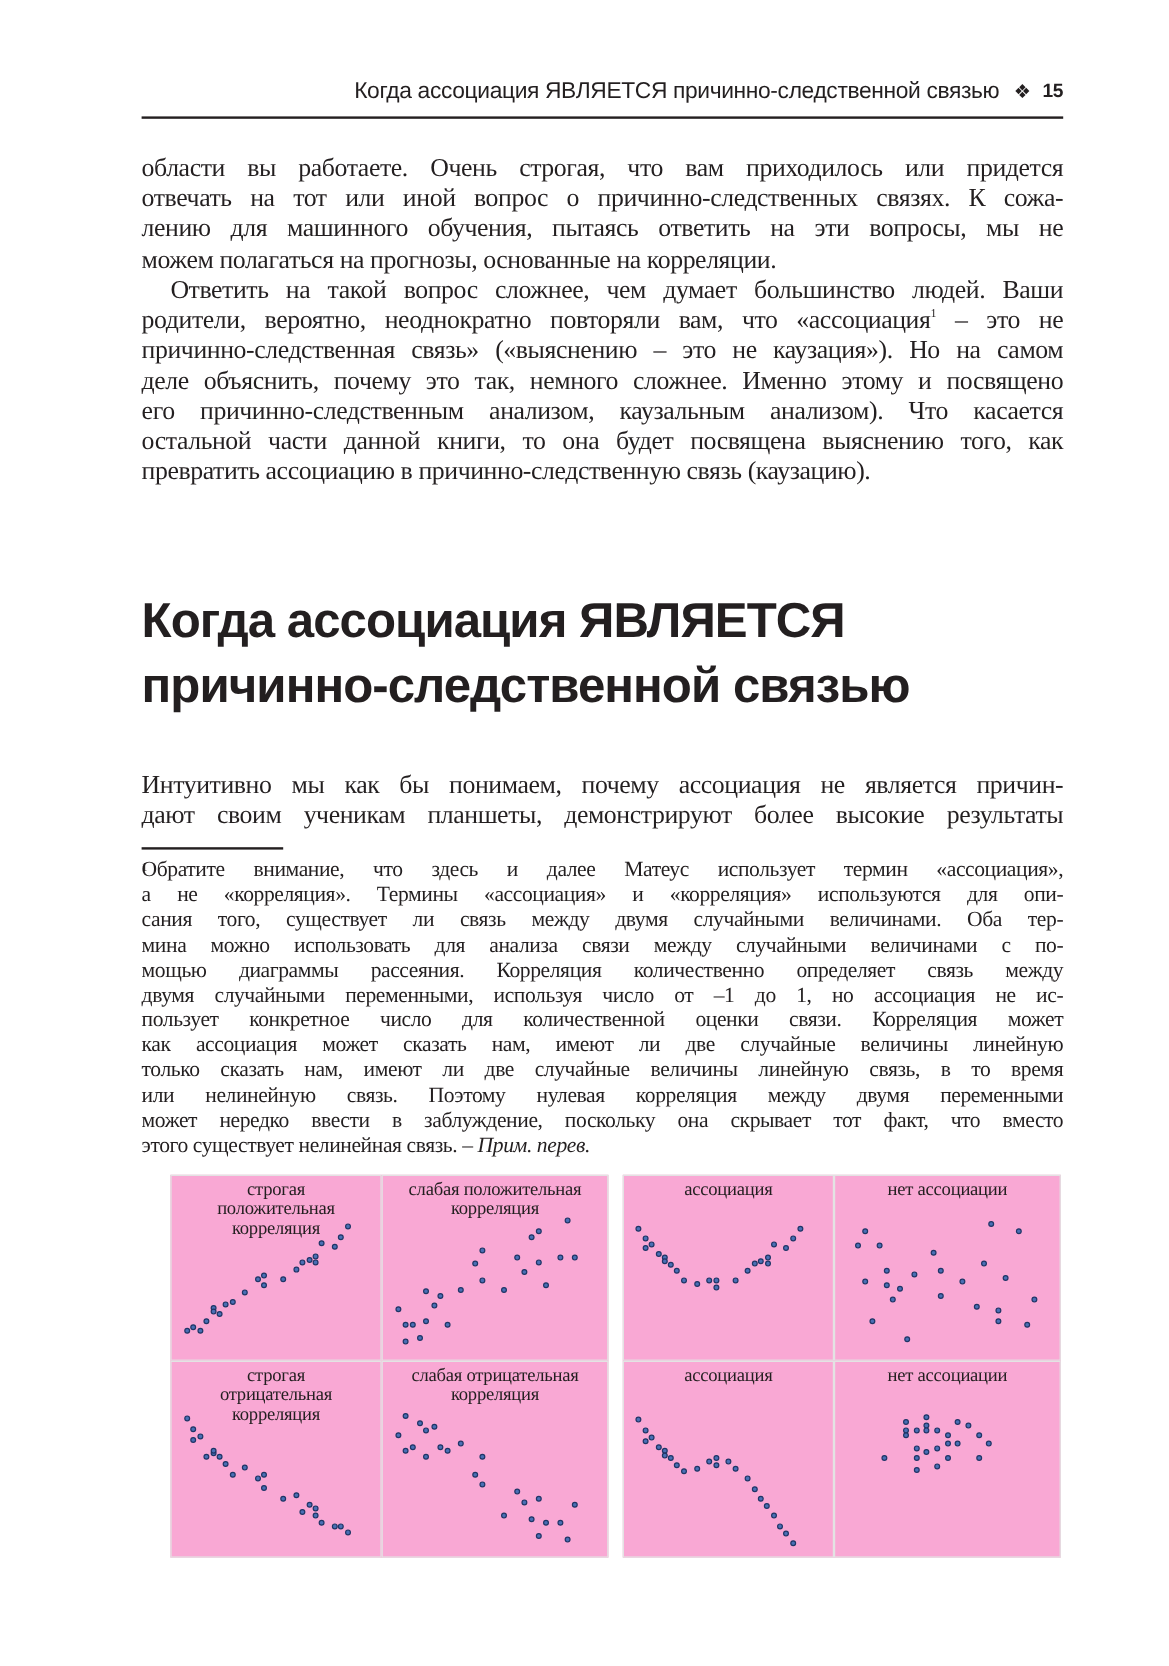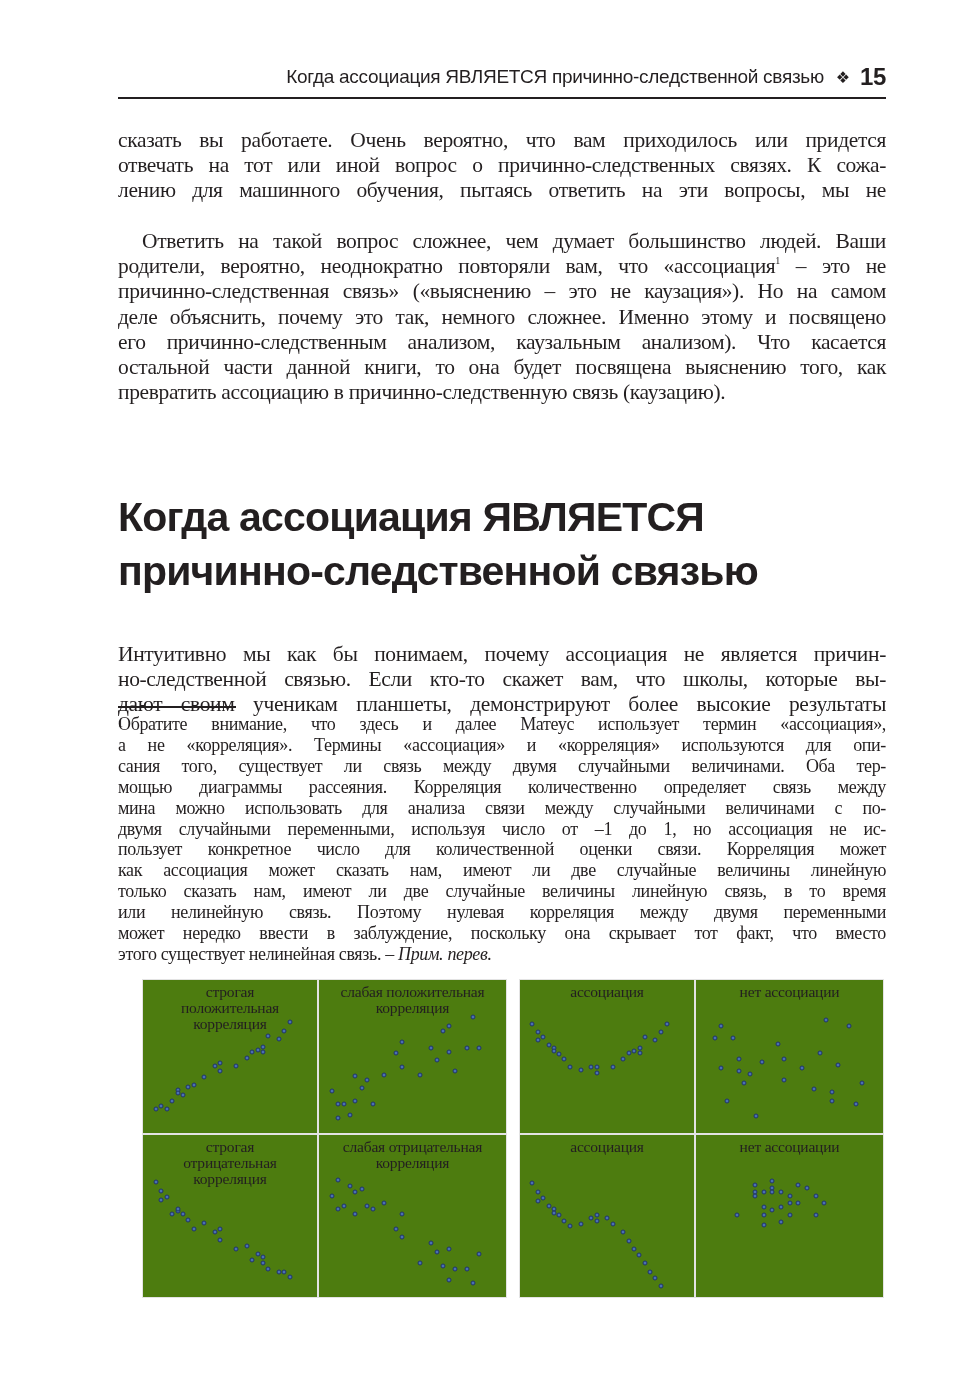--- a/index.html
+++ b/index.html
@@ -6,21 +6,21 @@
   body { width: 974px; height: 1388px; position: relative; overflow: hidden; color: #231f20; }
   .page { position: absolute; left: 0; top: 0; width: 974px; height: 1388px; }
 
   .running-head {
     position: absolute; left: 118px; top: 62px; width: 768px; height: 30px;
     display: flex; justify-content: flex-end; align-items: center;
     font-family: "Liberation Sans", "DejaVu Sans", sans-serif;
     font-size: 19px; color: #231f20; letter-spacing: -0.3px;
   }
   .running-head .ornament { margin: 0 10px 0 12px; font-size: 16px; }
-  .running-head .page-number { font-weight: bold; font-size: 24px; text-align: right; }
+  .running-head .page-number { font-weight: bold; font-size: 16px; text-align: right; }
   .head-rule { position: absolute; left: 118px; top: 97px; width: 768px; height: 2px; background: #231f20; }
 
   .body-text {
     position: absolute; left: 118px; width: 768px;
     font-family: "Liberation Serif", "DejaVu Serif", serif;
     font-size: 21.5px; line-height: 25.2px; color: #231f20;
     text-align: justify; letter-spacing: -0.35px;
   }
   .body-text .line { display: block; text-align: justify; text-align-last: justify; white-space: nowrap; }
   .body-text .line.last { text-align-last: left; }
@@ -42,21 +42,21 @@
   .footnote .fn-mark { position: absolute; left: 0; top: 0; font-size: 10px; }
   .footnote .fn-body { }
   .footnote .line { display: block; text-align: justify; text-align-last: justify; white-space: nowrap; }
   .footnote .line.last { text-align-last: left; }
   .footnote em { font-style: italic; }
 
   .figure-block {
     position: absolute; top: 979px; height: 319px; border: 1px solid #e3e3e3; box-sizing: border-box;
   }
   .panel {
-    position: absolute; box-sizing: border-box; border: 1px solid #e3e3e3; background: #4d7c0f;
+    position: absolute; box-sizing: border-box; border: 1px solid #e3e3e3; background: #f9a8d4;
   }
   .panel-title {
     position: absolute; left: 0; right: 0; top: 4px; text-align: center;
     font-family: "Liberation Serif", "DejaVu Serif", serif;
     font-size: 15.5px; line-height: 16px; color: #231f20; letter-spacing: -0.2px;
   }
   .dot {
     position: absolute; width: 5px; height: 5px; border-radius: 50%;
     background: #4a6fb5; border: 0.7px solid #1f3566; box-sizing: border-box;
     transform: translate(-50%, -50%);
@@ -68,56 +68,56 @@
 <div class="page">
 
   <div class="running-head">
     <span>Когда ассоциация ЯВЛЯЕТСЯ причинно-следственной связью</span>
     <span class="ornament">❖</span>
     <span class="page-number">15</span>
   </div>
   <div class="head-rule"></div>
 
   <div class="body-text" style="top:128px;">
-    <span class="line">сказать вы работаете. Очень вероятно, что вам приходилось или придется</span>
+    <span class="line">области вы работаете. Очень строгая, что вам приходилось или придется</span>
     <span class="line">отвечать на тот или иной вопрос о причинно-следственных связях. К сожа-</span>
     <span class="line">лению для машинного обучения, пытаясь ответить на эти вопросы, мы не</span>
+    <span class="line last">можем полагаться на прогнозы, основанные на корреляции.</span>
   </div>
 
   <div class="body-text" style="top:229px;">
     <span class="line" style="padding-left:24px; box-sizing:border-box;">Ответить на такой вопрос сложнее, чем думает большинство людей. Ваши</span>
     <span class="line"><span>родители, вероятно, неоднократно повторяли вам, что «ассоциация</span><sup class="fn-ref">1</sup><span> – это не</span></span>
     <span class="line">причинно-следственная связь» («выяснению – это не каузация»). Но на самом</span>
     <span class="line">деле объяснить, почему это так, немного сложнее. Именно этому и посвящено</span>
     <span class="line">его причинно-следственным анализом, каузальным анализом). Что касается</span>
     <span class="line">остальной части данной книги, то она будет посвящена выяснению того, как</span>
     <span class="line last">превратить ассоциацию в причинно-следственную связь (каузацию).</span>
   </div>
 
   <div class="section-title">
     <div>Когда ассоциация ЯВЛЯЕТСЯ</div>
     <div>причинно-следственной связью</div>
   </div>
 
   <div class="body-text" style="top:642px;">
     <span class="line">Интуитивно мы как бы понимаем, почему ассоциация не является причин-</span>
-    <span class="line">но-следственной связью. Если кто-то скажет вам, что школы, которые вы-</span>
     <span class="line">дают своим ученикам планшеты, демонстрируют более высокие результаты</span>
   </div>
 
   <div class="fn-rule"></div>
 
   <div class="footnote">
     <span class="fn-mark">1</span>
     <div class="fn-body">
       <span class="line">Обратите внимание, что здесь и далее Матеус использует термин «ассоциация»,</span>
       <span class="line">а не «корреляция». Термины «ассоциация» и «корреляция» используются для опи-</span>
       <span class="line">сания того, существует ли связь между двумя случайными величинами. Оба тер-</span>
+      <span class="line">мина можно использовать для анализа связи между случайными величинами с по-</span>
       <span class="line">мощью диаграммы рассеяния. Корреляция количественно определяет связь между</span>
-      <span class="line">мина можно использовать для анализа связи между случайными величинами с по-</span>
       <span class="line">двумя случайными переменными, используя число от –1 до 1, но ассоциация не ис-</span>
       <span class="line">пользует конкретное число для количественной оценки связи. Корреляция может</span>
       <span class="line">как ассоциация может сказать нам, имеют ли две случайные величины линейную</span>
       <span class="line">только сказать нам, имеют ли две случайные величины линейную связь, в то время</span>
       <span class="line">или нелинейную связь. Поэтому нулевая корреляция между двумя переменными</span>
       <span class="line">может нередко ввести в заблуждение, поскольку она скрывает тот факт, что вместо</span>
       <span class="line last"><span>этого существует нелинейная связь. – </span><em>Прим. перев.</em></span>
     </div>
   </div>
 

